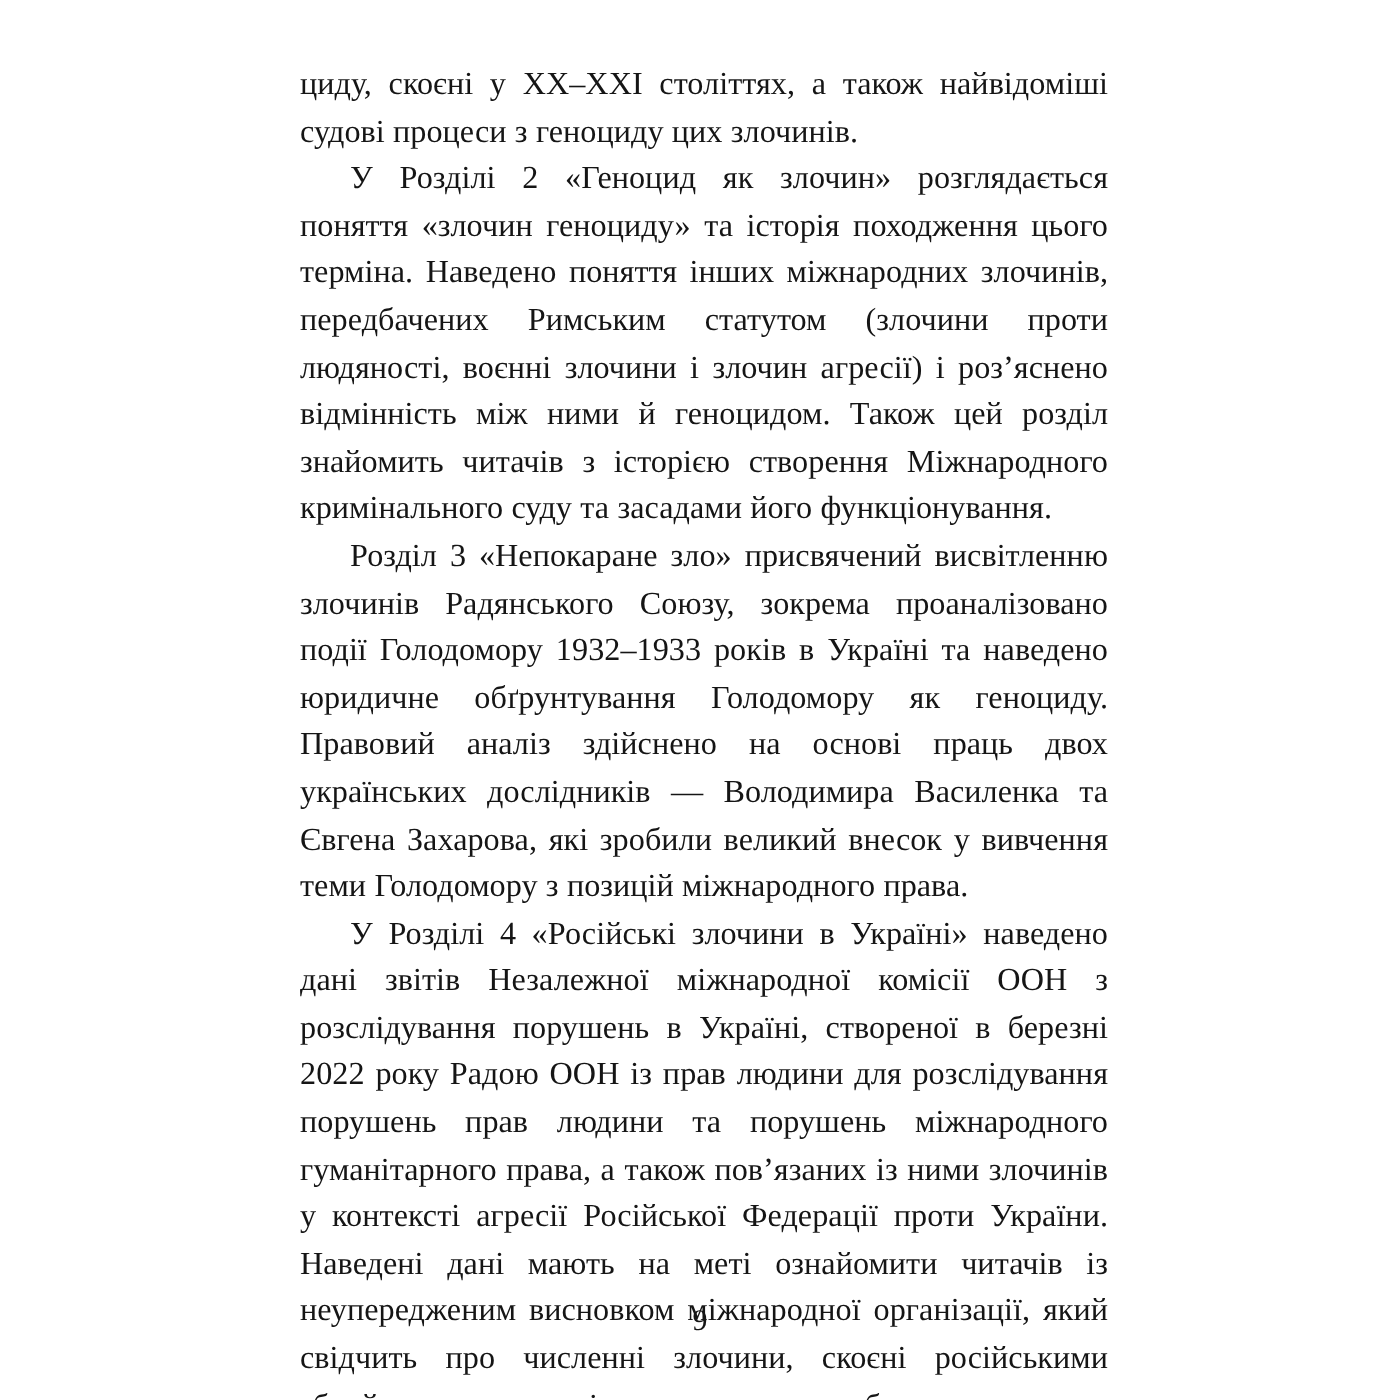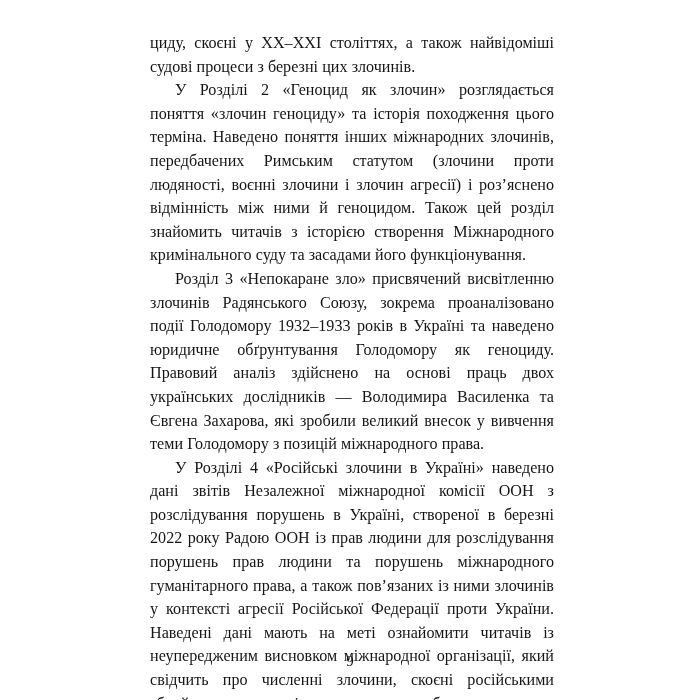--- a/index.html
+++ b/index.html
@@ -65,21 +65,21 @@
     color: #151515;
   }
 </style>
 </head>
 <body>
 
 <div id="page">
 
   <div id="text-block">
 
-    <p class="para cont">циду, скоєні у XX–XXI століттях, а також найвідоміші судові процеси з березні цих злочинів.</p>
+    <p class="para cont">циду, скоєні у XX–XXI століттях, а також найвідоміші судові процеси з геноциду цих злочинів.</p>
 
     <p class="para">У Розділі 2 «Геноцид як злочин» розглядається поняття «злочин геноциду» та історія походження цього терміна. Наведено поняття інших міжнародних злочинів, передбачених Римським статутом (злочини проти людяності, воєнні злочини і злочин агресії) і роз’яснено відмінність між ними й геноцидом. Також цей розділ знайомить читачів з історією створення Міжнародного кримінального суду та засадами його функціонування.</p>
 
     <p class="para">Розділ 3 «Непокаране зло» присвячений висвітленню злочинів Радянського Союзу, зокрема проаналізовано події Голодомору 1932–1933 років в Україні та наведено юридичне обґрунтування Голодомору як геноциду. Правовий аналіз здійснено на основі праць двох українських дослідників — Володимира Василенка та Євгена Захарова, які зробили великий внесок у вивчення теми Голодомору з позицій міжнародного права.</p>
 
     <p class="para">У Розділі 4 «Російські злочини в Україні» наведено дані звітів Незалежної міжнародної комісії ООН з розслідування порушень в Україні, створеної в березні 2022 року Радою ООН із прав людини для розслідування порушень прав людини та порушень міжнародного гуманітарного права, а також пов’язаних із ними злочинів у контексті агресії Російської Федерації проти України. Наведені дані мають на меті ознайомити читачів із неупередженим висновком міжнародної організації, який свідчить про численні злочини, скоєні російськими збройними силами під час повномасштабного вторгнення в Україну.</p>
 
   </div>
 
   <div id="page-number">9</div>

